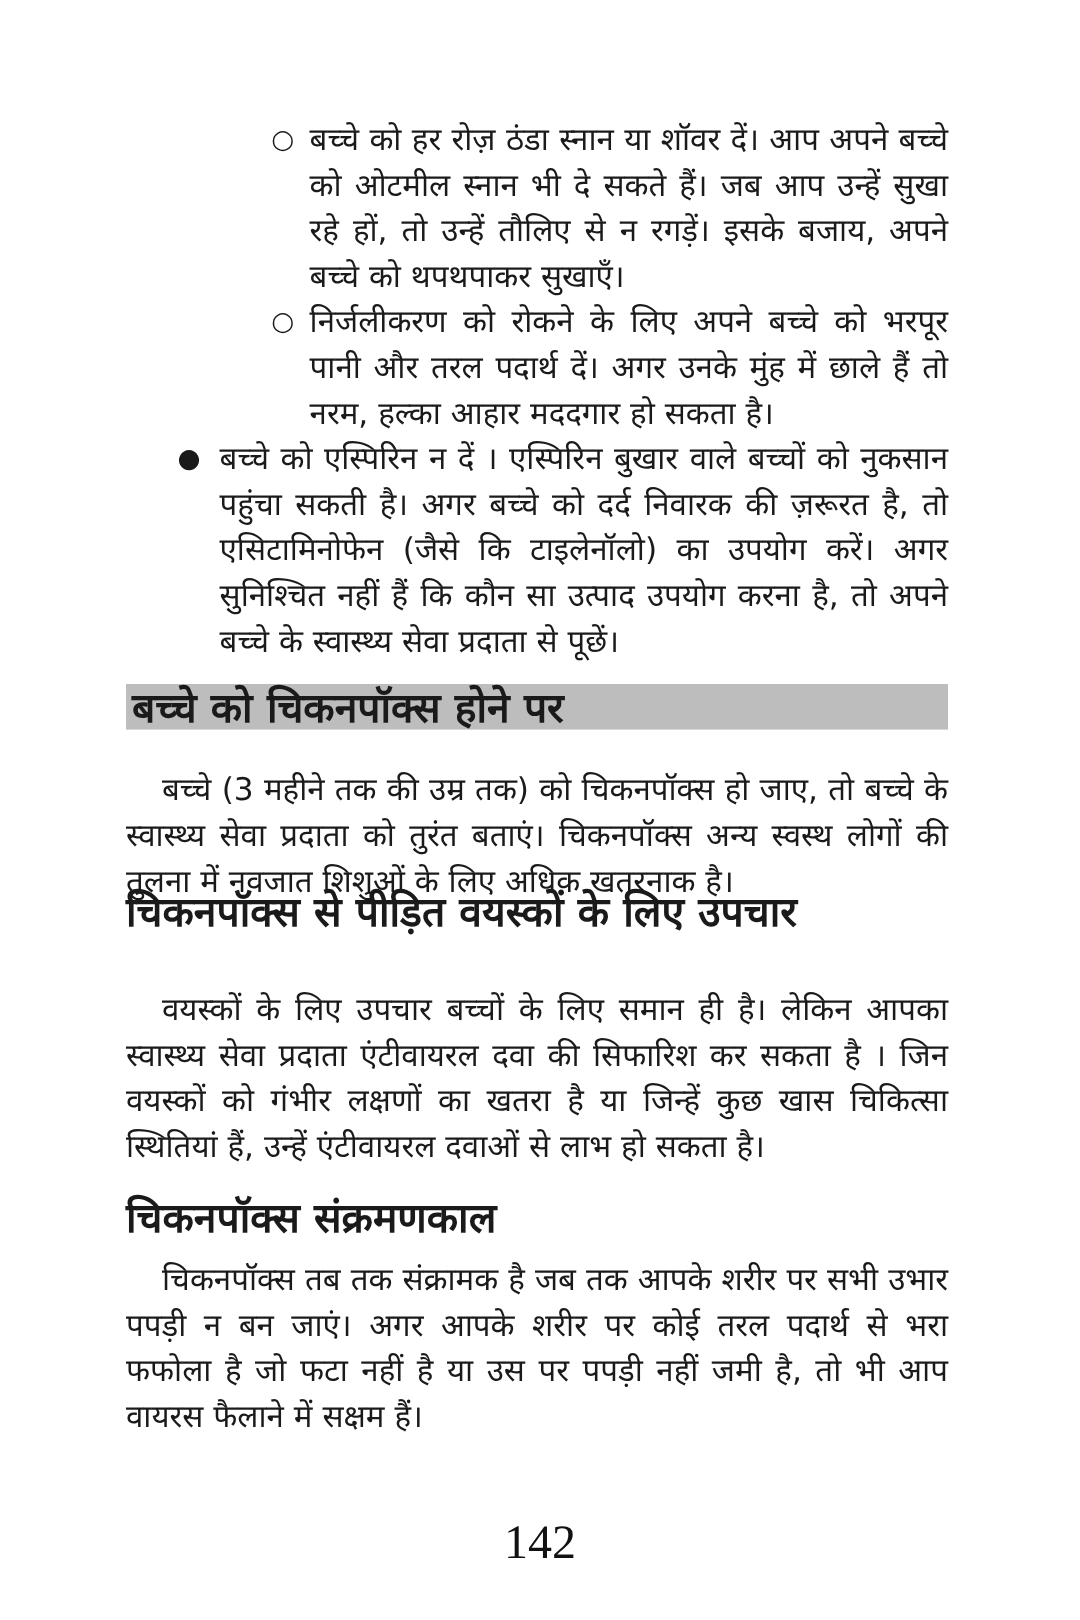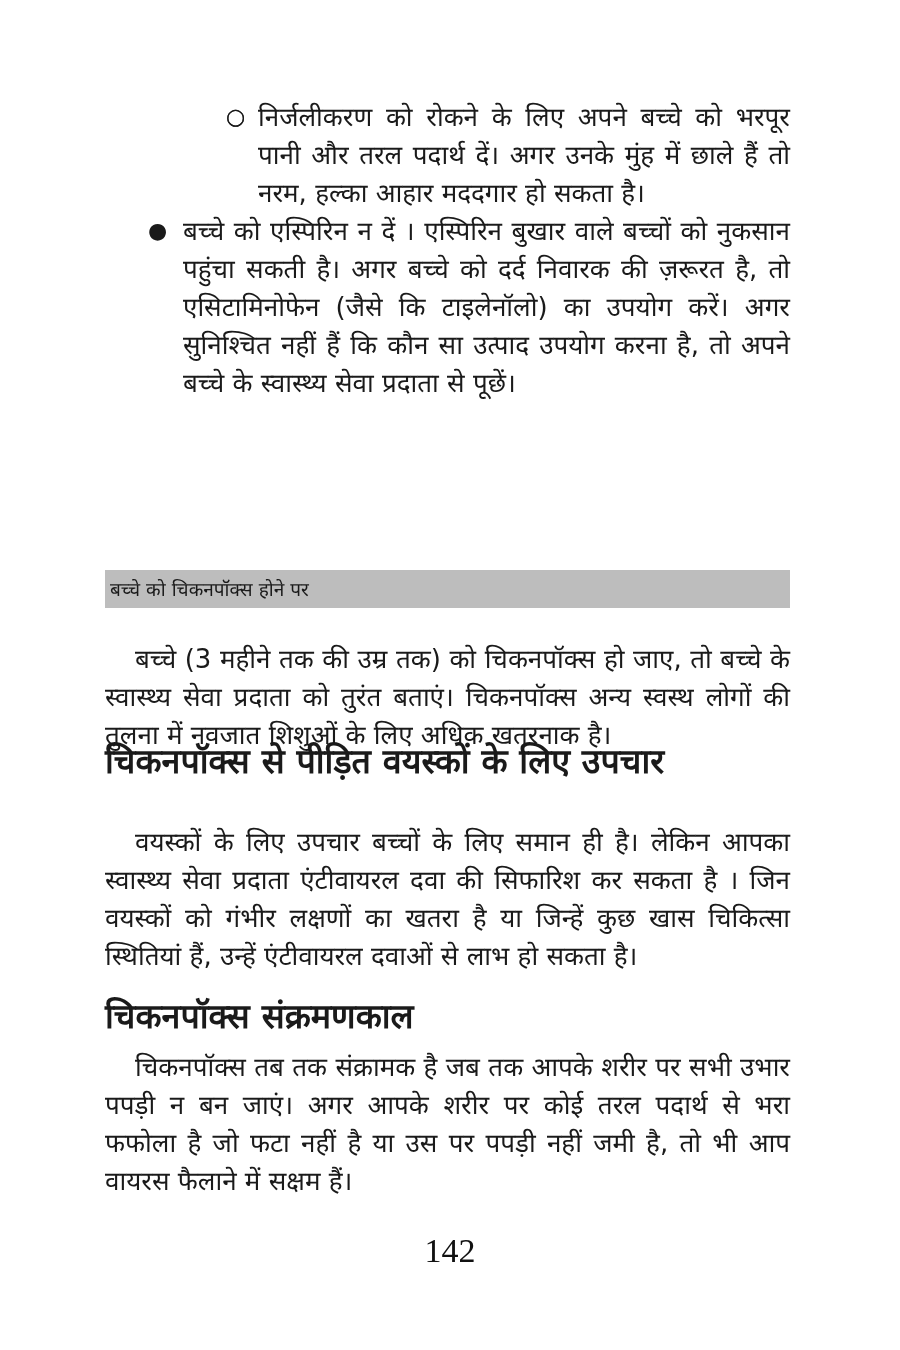--- a/index.html
+++ b/index.html
@@ -49,58 +49,59 @@
   }
   
   .section-banner {
     top: 570px;
     height: 38px;
     background: #bdbdbd;
     display: flex;
     align-items: center;
   }
   .section-banner .banner-heading {
-    font-size: 19px;
-    font-weight: normal;
+    font-size: 34px;
+    font-weight: bold;
     padding-left: 5px;
     white-space: nowrap;
   }
   
   .para-1 { top: 614px; }
   .para-2 { top: 797px; }
   .para-3 { top: 1022px; }
   .indent-first { text-indent: 30px; }
   
   .plain-heading {
     font-size: 34px;
     font-weight: bold;
     line-height: 38px;
     white-space: nowrap;
   }
   .heading-2 { top: 742px; }
   .heading-3 { top: 952px; margin-top: 45px; }
   
   .page-number {
     position: absolute;
-    top: 1232px;
+    top: 1261px;
     left: 0;
     width: 900px;
     text-align: center;
     font-family: "Liberation Serif", "DejaVu Serif", serif;
-    font-size: 34px;
+    font-size: 40px;
     color: #111111;
   }
 </style>
 </head>
 <body>
 
 <div class="content-block bullet-list body-text">
 
   <div class="list-item sub-item">
     <span class="marker">○</span>
+    <span>बच्चे को हर रोज़ ठंडा स्नान या शॉवर दें। आप अपने बच्चे को ओटमील स्नान भी दे सकते हैं। जब आप उन्हें सुखा रहे हों, तो उन्हें तौलिए से न रगड़ें। इसके बजाय, अपने बच्चे को थपथपाकर सुखाएँ।</span>
   </div>
 
   <div class="list-item sub-item">
     <span class="marker">○</span>
     <span>निर्जलीकरण को रोकने के लिए अपने बच्चे को भरपूर पानी और तरल पदार्थ दें। अगर उनके मुंह में छाले हैं तो नरम, हल्का आहार मददगार हो सकता है।</span>
   </div>
 
   <div class="list-item main-item">
     <span class="marker">●</span>
     <span>बच्चे को एस्पिरिन न दें । एस्पिरिन बुखार वाले बच्चों को नुकसान पहुंचा सकती है। अगर बच्चे को दर्द निवारक की ज़रूरत है, तो एसिटामिनोफेन (जैसे कि टाइलेनॉलो) का उपयोग करें। अगर सुनिश्चित नहीं हैं कि कौन सा उत्पाद उपयोग करना है, तो अपने बच्चे के स्वास्थ्य सेवा प्रदाता से पूछें।</span>

